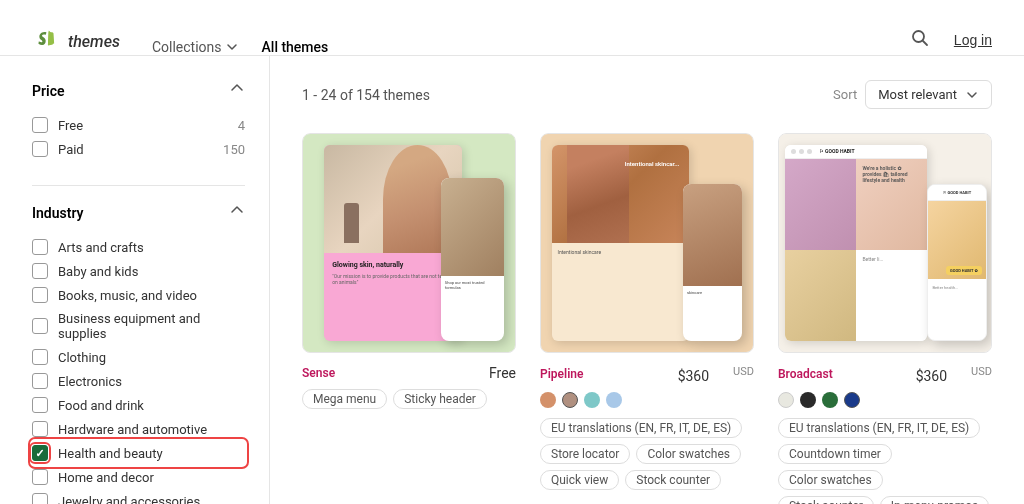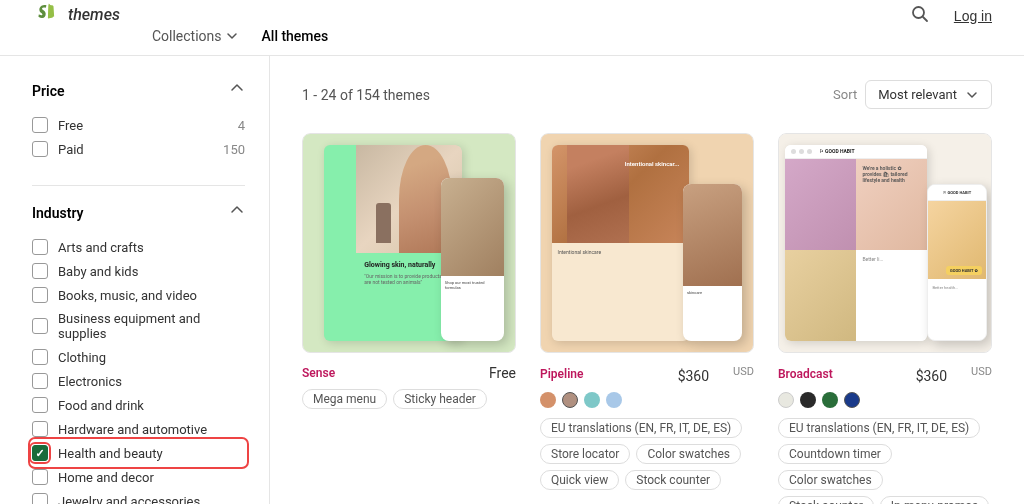--- a/index.html
+++ b/index.html
@@ -1,21 +1,21 @@
 <!DOCTYPE html>
 <html><head>
   <meta charset="utf-8">
   <style>
     * { box-sizing: border-box; margin: 0; padding: 0; }
     body { font-family: -apple-system, BlinkMacSystemFont, 'Segoe UI', Roboto, sans-serif; background: #fff; color: #333; font-size: 14px; }
 
     
     .header {
       display: flex;
-      align-items: flex-start;
+      align-items: flex-end;
       padding: 0 32px;
       height: 56px;
       border-bottom: 1px solid #e5e5e5;
       position: sticky;
       top: 0;
       background: #fff;
       z-index: 100;
     }
     .header-logo {
       display: flex;
@@ -221,28 +221,27 @@
       background: #d4e8c2;
       height: 100%;
       display: flex;
       align-items: center;
       justify-content: center;
       position: relative;
     }
     .sense-device {
       width: 65%;
       height: 90%;
-      background: #86efac;
+      background: #f9a8d4;
       border-radius: 6px;
       overflow: hidden;
       box-shadow: 2px 2px 10px rgba(0,0,0,0.15);
       position: absolute;
       left: 10%;
       top: 5%;
-      padding-left: 32px;
     }
     .sense-img-area {
       width: 100%;
       height: 55%;
       background: linear-gradient(135deg, #c8b8a2 0%, #e8d5c0 50%, #d4c4a8 100%);
       position: relative;
       overflow: hidden;
     }
     .sense-face {
       position: absolute;

